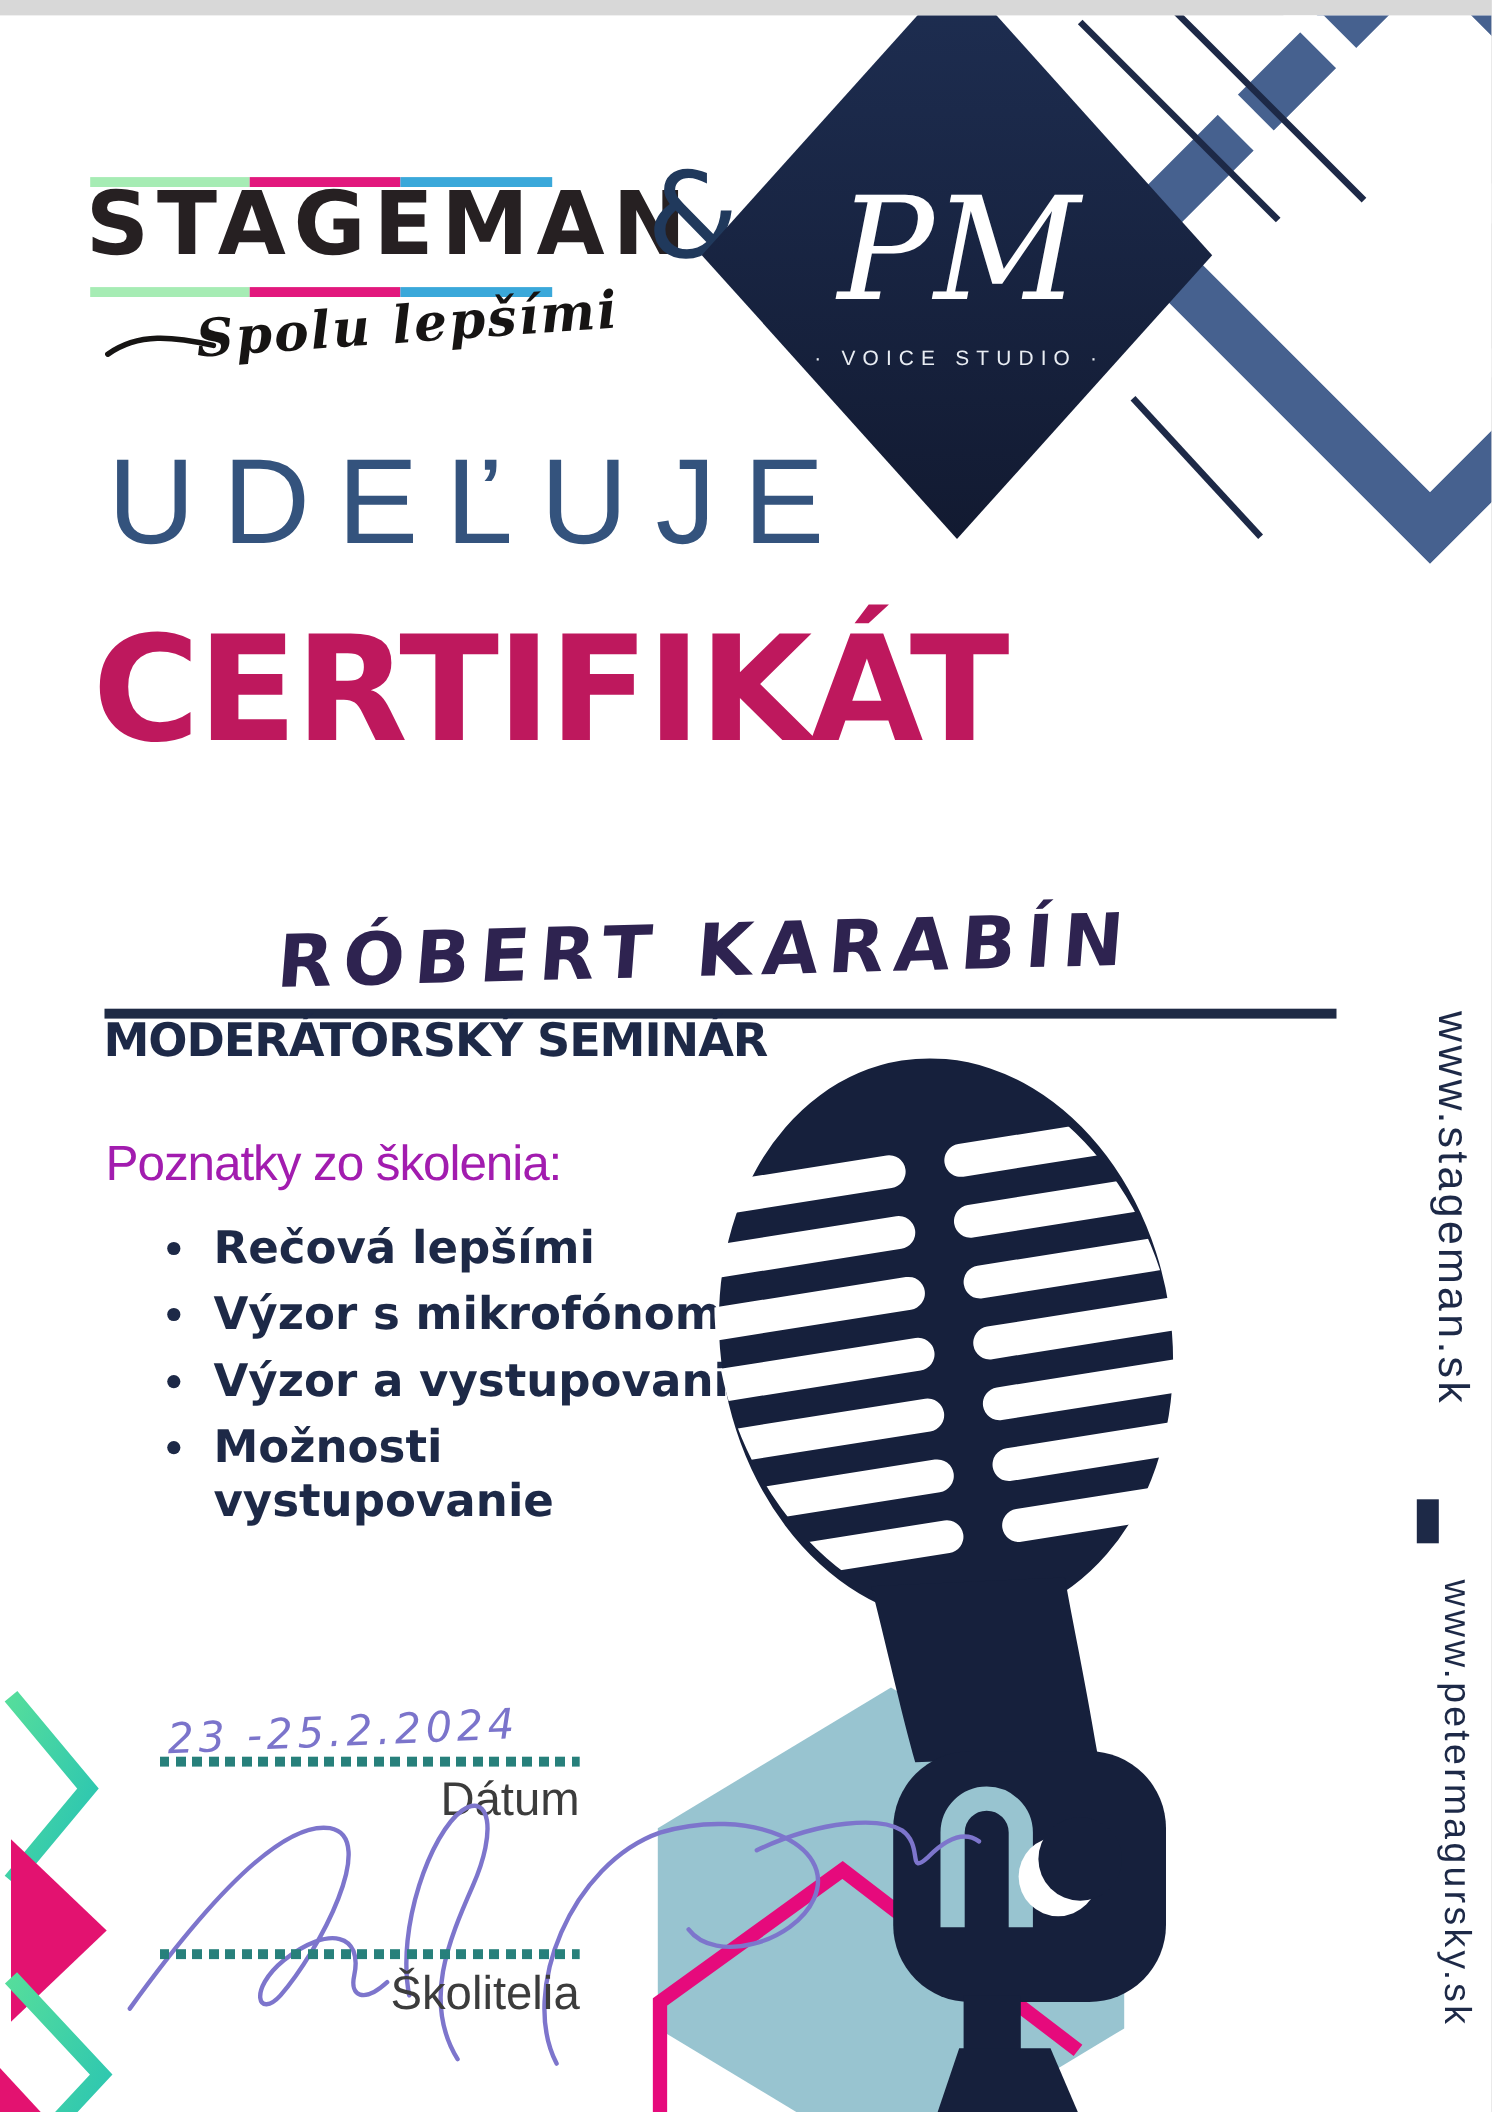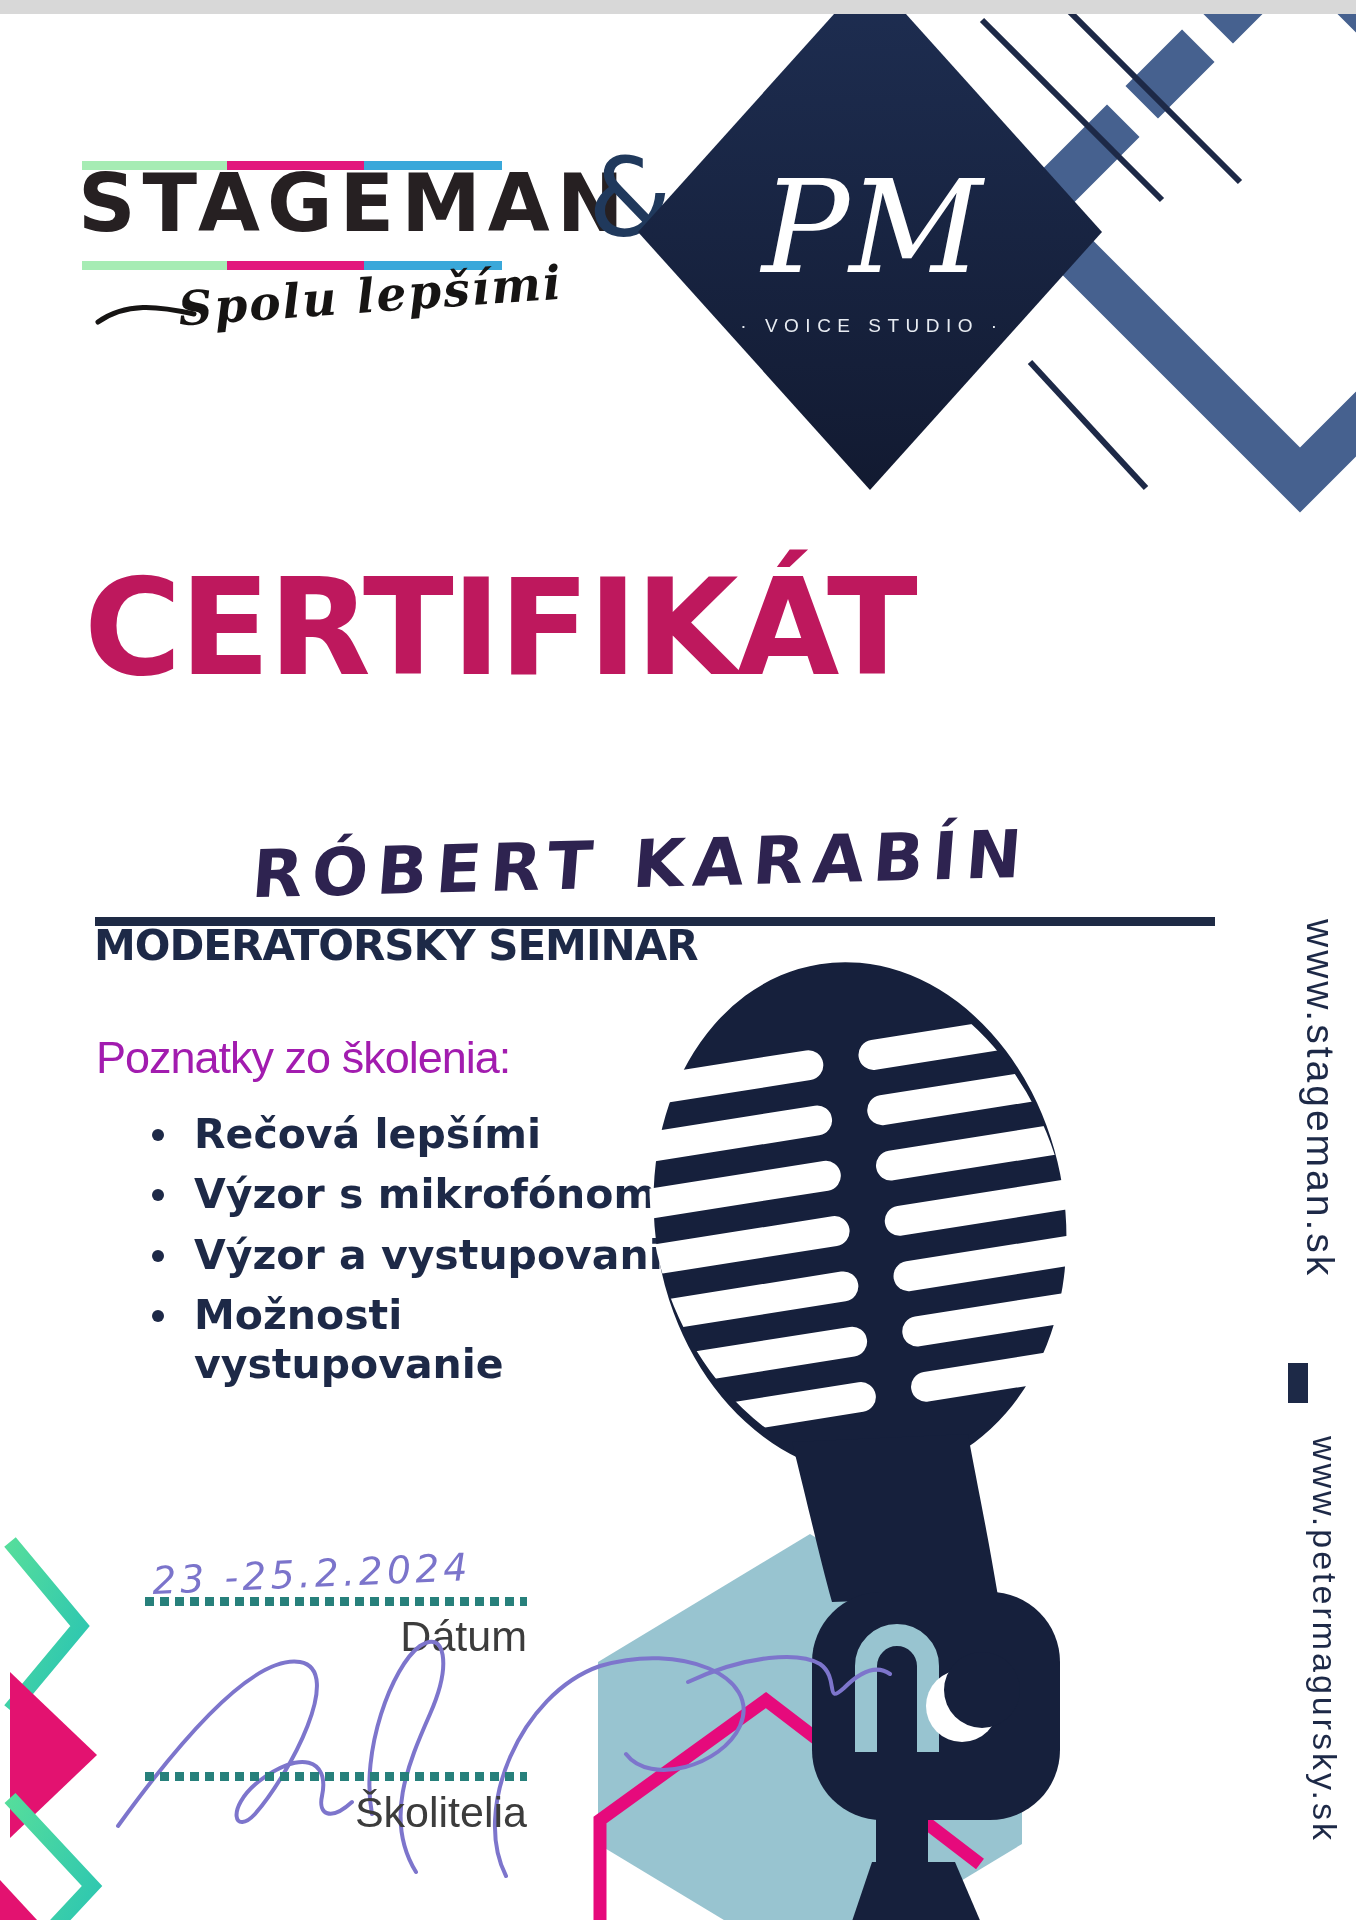--- a/index.html
+++ b/index.html
@@ -150,20 +150,21 @@
     <line x1="1090" y1="55" x2="1360" y2="325" stroke="#ffffff" stroke-width="26"></line>
     <line x1="1170" y1="-15" x2="1380" y2="195" stroke="#ffffff" stroke-width="26"></line>
     <line x1="982" y1="6" x2="1162" y2="186" stroke="#1d2947" stroke-width="6"></line>
     <line x1="1048" y1="-24" x2="1240" y2="168" stroke="#1d2947" stroke-width="6"></line>
     <line x1="1030" y1="348" x2="1146" y2="474" stroke="#1d2947" stroke-width="6"></line>
     <polygon points="870,-40 1102,218 870,476 638,218" fill="url(#navyV)"></polygon>
     <text x="872" y="258" text-anchor="middle" fill="#ffffff" font-family="DejaVu Serif, serif" font-style="italic" font-size="130">PM</text>
     <text x="872" y="318" text-anchor="middle" fill="#e8ecf2" font-family="Liberation Sans, sans-serif" font-size="19" letter-spacing="6.5">· VOICE STUDIO ·</text>
   </svg>
 
+  <div class="abs title-udeluje">UDEĽUJE</div>
   <div class="abs title-certifikat">CERTIFIKÁT</div>
 
   <div class="abs recipient-name">RÓBERT KARABÍN</div>
   <div class="abs name-underline"></div>
 
   <div class="abs course-heading">MODERÁTORSKÝ SEMINÁR</div>
   <div class="abs course-intro">Poznatky zo školenia:</div>
   <ul class="abs topics-list">
     <li><span>Rečová lepšími</span></li>
     <li><span>Výzor s mikrofónom</span></li>

